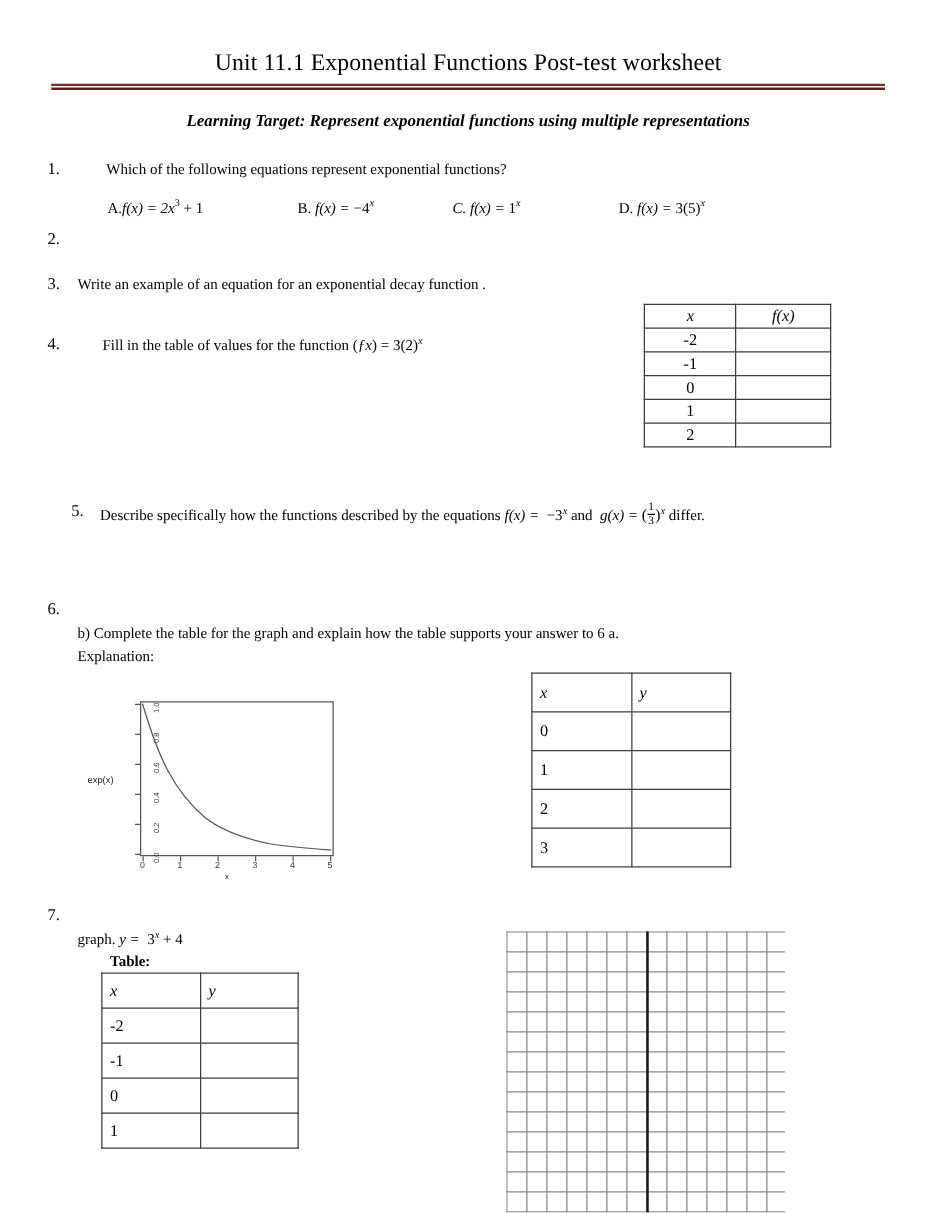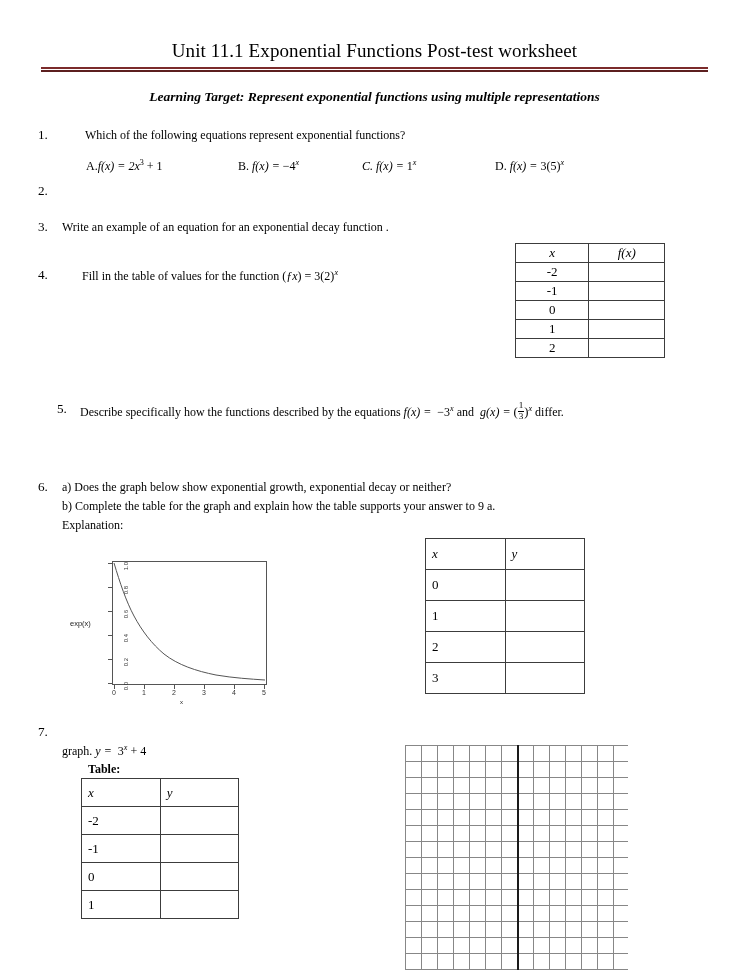--- a/index.html
+++ b/index.html
@@ -266,22 +266,21 @@
     </tr>
   </tbody>
     </table>
 
   <div class="num" style="left:57px; top:401px;">5.</div>
   <div class="q" style="left:80px; top:401px; width:650px;">
     <span>Describe specifically how the functions described by the equations </span><span class="mi">f(x) = </span>&nbsp;<span>−3</span><sup class="e">x</sup><span> and </span>&nbsp;<span class="mi">g(x) = </span><span class="paren-big">(</span><span class="frac"><span class="top">1</span><span class="bar"></span><span class="bot">3</span></span><span class="paren-big">)</span><sup class="e">x</sup><span> differ.</span>
   </div>
 
   <div class="num" style="left:38px; top:479px;">6.</div>
-  <div class="q" style="left:62px; top:479px; width:620px;">a)  Does the graph below show exponential growth, exponential decay or neither?</div>
-  <div class="q" style="left:62px; top:498px; width:620px;">b)  Complete the table for the graph and explain how the table supports your answer to 9 a.</div>
+  <div class="q" style="left:62px; top:498px; width:620px;">b)  Complete the table for the graph and explain how the table supports your answer to 6 a.</div>
   <div class="q" style="left:62px; top:517px; width:620px;">Explanation:</div>
 
   <div class="plot">
     <div class="frame"></div>
 
     <div class="ylab">exp(x)</div>
 
     <div class="tickmark-y" style="top:8px;"></div>
     <div class="tickmark-y" style="top:32px;"></div>
     <div class="tickmark-y" style="top:56px;"></div>

